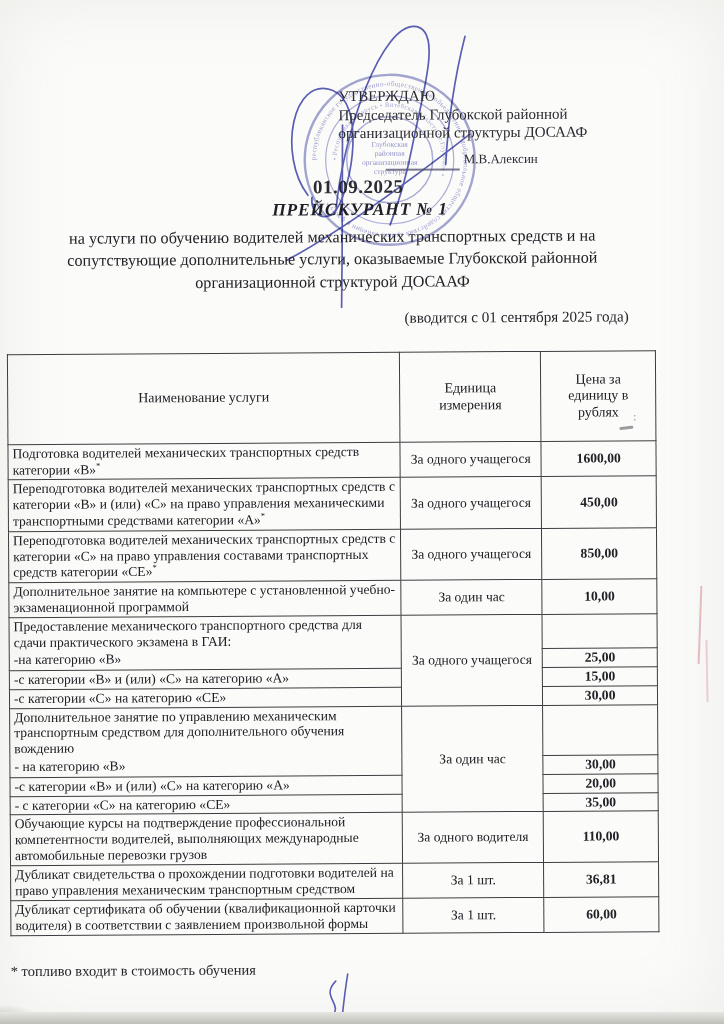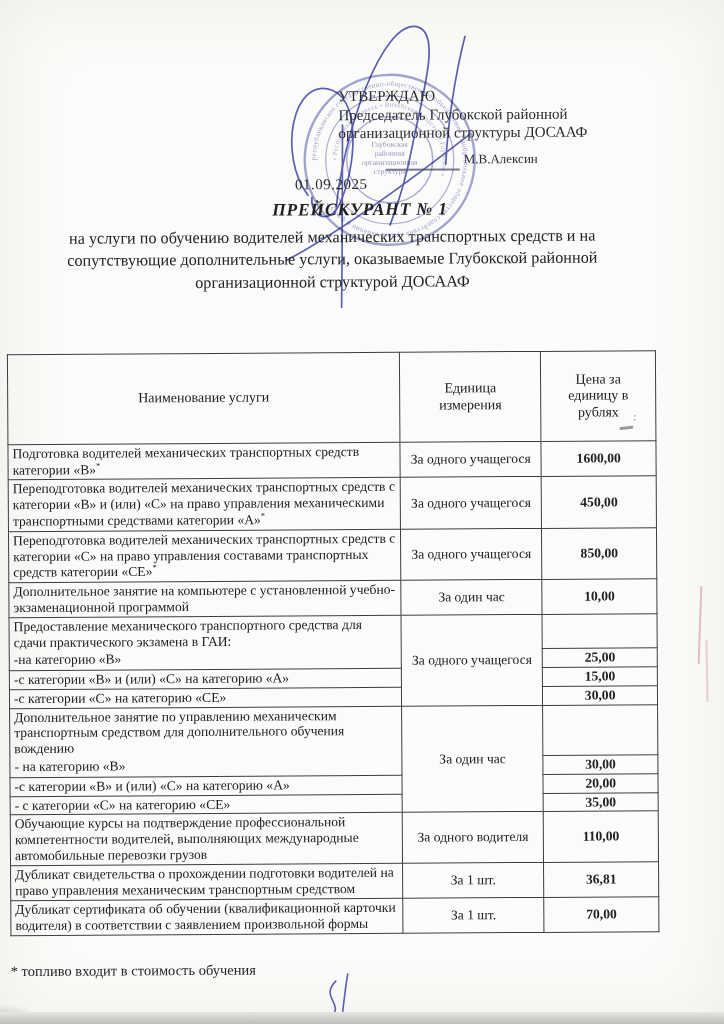--- a/index.html
+++ b/index.html
@@ -6,21 +6,21 @@
   body{width:724px;height:1024px;overflow:hidden;background:#e9e9e6;}
   .page{position:relative;width:724px;height:1024px;background:#fbfbf9;
         font-family:"Liberation Serif","DejaVu Serif",serif;color:#26262c;
         box-shadow:inset 0 0 70px rgba(150,150,145,.14);overflow:hidden;}
   .tilt{position:absolute;inset:0;transform:rotate(-0.35deg);transform-origin:50% 52%;}
 
   
   .approval{position:absolute;left:341px;top:87px;font-size:15px;line-height:18.5px;color:#2b2b33;}
   .signer{position:absolute;left:466px;top:152px;font-size:13px;color:#2b2b33;}
   .sig-line{position:absolute;left:388px;top:169px;width:74px;height:1.5px;background:#4d4d70;opacity:.75;}
-  .adate{position:absolute;left:297px;top:176px;font-size:15px;color:#2b2b33;letter-spacing:.5px;}
+  .adate{position:absolute;left:315px;top:176px;font-size:19px;color:#2b2b33;letter-spacing:.5px;font-weight:bold;}
 
   .doc-title{position:absolute;left:0;top:199px;width:724px;text-align:center;
              font-size:17.5px;font-weight:bold;font-style:italic;letter-spacing:.8px;color:#1f1f26;}
   .subtitle{position:absolute;left:0;top:226px;width:668px;text-align:center;
             font-size:16.2px;line-height:22.4px;color:#222228;}
   .intro-right{position:absolute;right:94px;top:307px;text-align:right;font-size:15.2px;line-height:21.5px;color:#26262c;}
 
   
   .stamp{position:absolute;left:302px;top:70px;width:180px;height:180px;mix-blend-mode:multiply;}
   .sig-top{position:absolute;left:250px;top:15px;width:240px;height:300px;mix-blend-mode:multiply;}
@@ -109,20 +109,21 @@
     <div class="adate">01.09.2025</div>
 
     <div class="doc-title">ПРЕЙСКУРАНТ № 1</div>
     <div class="subtitle">
       <div>на услуги по обучению водителей механических транспортных средств и на</div>
       <div>сопутствующие дополнительные услуги, оказываемые Глубокской районной</div>
       <div>организационной структурой ДОСААФ</div>
     </div>
 
     <div class="intro-right">
+      <div>(вводится с 01 сентября 2025 года)</div>
     </div>
 
     <div class="flow">
       <table class="price">
         <colgroup>
             <col class="c1">
             <col class="c2">
             <col class="c3">
           </colgroup>
         <thead>
@@ -193,21 +194,21 @@
               <td class="c-price">110,00</td>
             </tr>
             <tr>
               <td class="c-name">Дубликат свидетельства о прохождении подготовки водителей на право управления механическим транспортным средством</td>
               <td class="c-unit">За 1 шт.</td>
               <td class="c-price">36,81</td>
             </tr>
             <tr>
               <td class="c-name">Дубликат сертификата об обучении (квалификационной карточки водителя) в соответствии с заявлением произвольной формы</td>
               <td class="c-unit">За 1 шт.</td>
-              <td class="c-price">70,00</td>
+              <td class="c-price">60,00</td>
             </tr>
           </tbody>
       </table>
 
       <div class="footnote">* топливо входит в стоимость обучения</div>
 
       <div class="signoff">
         <span class="role">Главный бухгалтер</span>
         <svg class="sig-small" viewBox="0 0 60 84">
           <g fill="none" stroke="#3f44a6" stroke-width="1.6" stroke-linecap="round" opacity="0.85">

